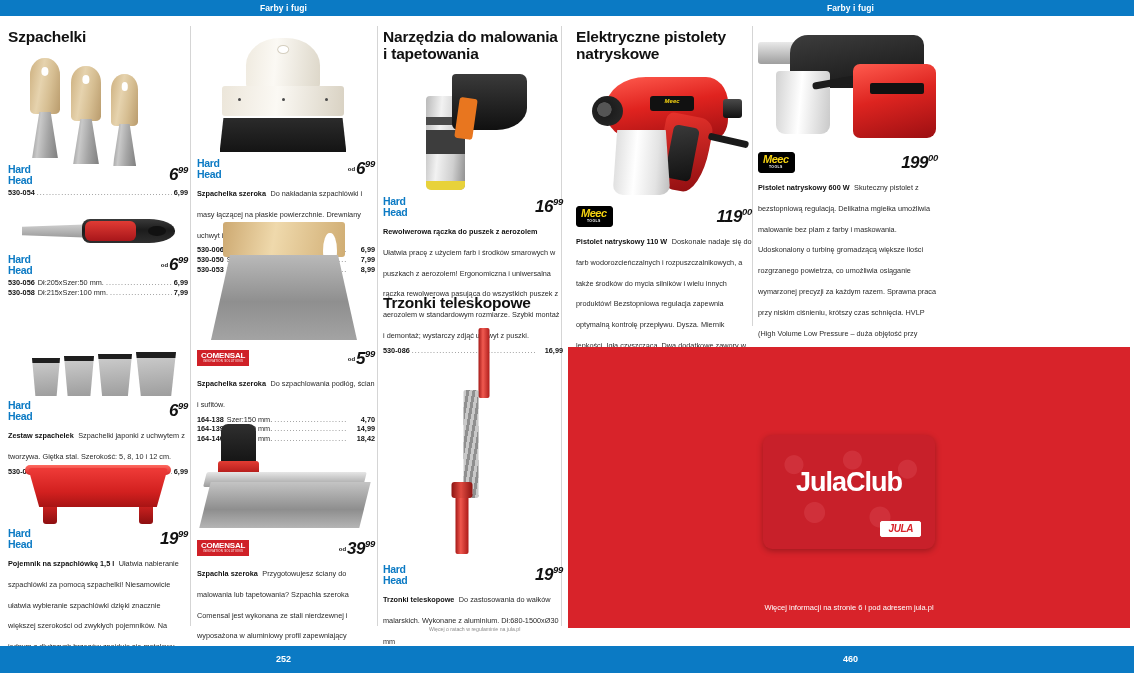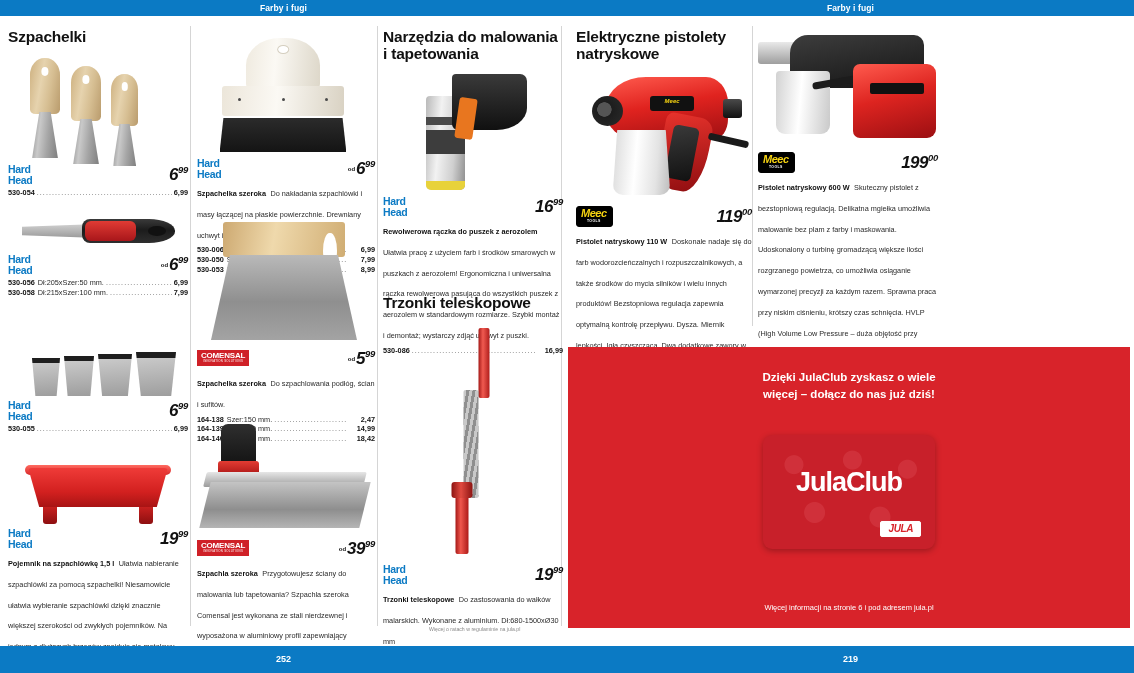--- a/index.html
+++ b/index.html
@@ -475,20 +475,24 @@
           </div>
         </div>
         <div class="brandrow" style="margin-top:2px;">
           <div class="brand-hh">
             <span>Hard</span><br>
             <span>Head</span>
           </div>
           <div class="price">
             <span class="od"></span><span class="main">6</span><span class="cent">99</span>
           </div>
+        </div>
+        <div class="ptext">
+          <span class="pname">Zestaw szpachelek</span>
+          <span class="pdesc">Szpachelki japonki z uchwytem z tworzywa. Giętka stal. Szerokość: 5, 8, 10 i 12 cm.</span>
         </div>
         <div class="artrow" style="margin-top:2px;">
           <span class="art">530-055</span>
           <span class="dots">.................................................</span>
           <span class="pr">6,99</span>
         </div>
       </div>
 
       <div class="prod" style="top:440px;">
         <div class="photo" style="height:70px;">
@@ -582,21 +586,21 @@
           </div>
         </div>
         <div class="ptext">
           <span class="pname">Szpachelka szeroka</span>
           <span class="pdesc">Do szpachlowania podłóg, ścian i sufitów.</span>
         </div>
         <div class="artrow" style="margin-top:2px;">
           <span class="art">164-138</span>
           <span class="var">Szer:150 mm.</span>
           <span class="dots">........................</span>
-          <span class="pr">2,47</span>
+          <span class="pr">4,70</span>
         </div>
         <div class="artrow">
           <span class="art">164-139</span>
           <span class="var">Szer:400 mm.</span>
           <span class="dots">........................</span>
           <span class="pr">14,99</span>
         </div>
         <div class="artrow">
           <span class="art">164-140</span>
           <span class="var">Szer:600 mm.</span>
@@ -842,29 +846,27 @@
         </div>
         <div class="artrow" style="margin-top:2px;">
           <span class="art">059-079</span>
           <span class="dots">...................................</span>
           <span class="pr">199,00</span>
         </div>
       </div>
     </div>
 
     <div class="ad" style="left:0px; top:331px; width:562px; height:281px;">
-      <div class="adhead" style="white-space:pre-line;">Dzięki JulaClub zyskasz o wiele
-więcej – dołącz do nas już dziś!</div>
       <div class="card">
         <div class="pat"></div>
         <div class="cname">JulaClub</div>
         <div class="jula">JULA</div>
       </div>
       <div class="adfoot">Więcej informacji na stronie 6 i pod adresem jula.pl</div>
     </div>
   </div>
 
   <div class="botbar">
     <div class="pg left">252</div>
-    <div class="pg right">219</div>
+    <div class="pg right">460</div>
   </div>
 
 </div>
 
 </body></html>

